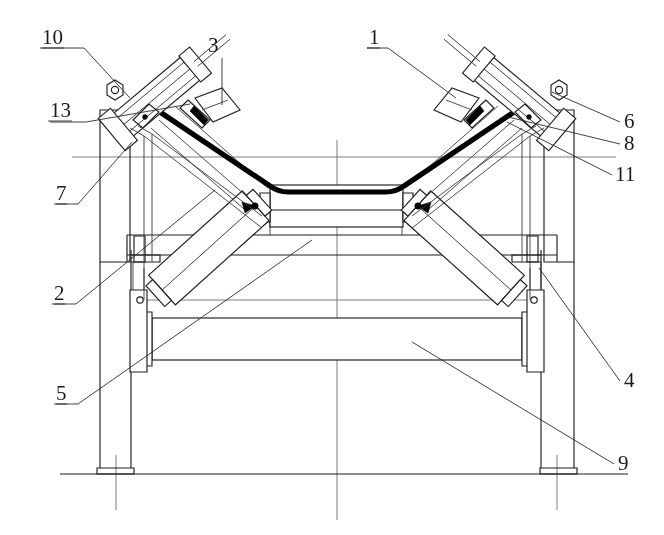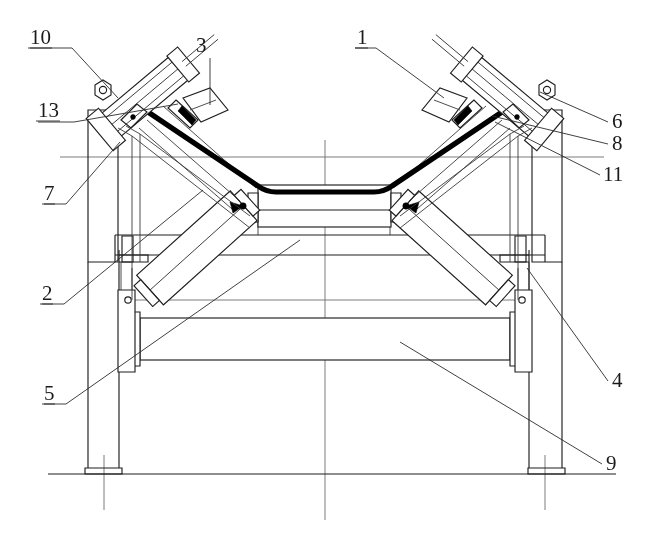--- a/index.html
+++ b/index.html
@@ -1,18 +1,18 @@
 <!DOCTYPE html>
 <html><head>
 <meta charset="utf-8">
 <style>
   html,body{margin:0;padding:0;background:#ffffff;}
   body{width:664px;height:535px;overflow:hidden;
        font-family:"Liberation Serif",serif;}
-  #sheet{position:relative;width:652px;height:535px;background:#fff;}
+  #sheet{position:relative;width:652px;height:535px;background:#fff;padding-left:12px;}
   svg{display:block;}
   .lbl{font-family:"Liberation Serif",serif;font-size:21px;fill:#1a1a1a;
        dominant-baseline:alphabetic;}
   .thin{fill:none;stroke:#3a3a3a;stroke-width:0.9;}
   .med{fill:none;stroke:#1f1f1f;stroke-width:1.15;}
   .belt{fill:none;stroke:#000;stroke-width:5.2;stroke-linejoin:round;stroke-linecap:butt;}
   .lead{fill:none;stroke:#2b2b2b;stroke-width:0.9;}
   .center{fill:none;stroke:#6d6d6d;stroke-width:0.9;}
   .hatchwhite{fill:#ffffff;}
   .solidblk{fill:#000;stroke:#000;stroke-width:0.6;}

